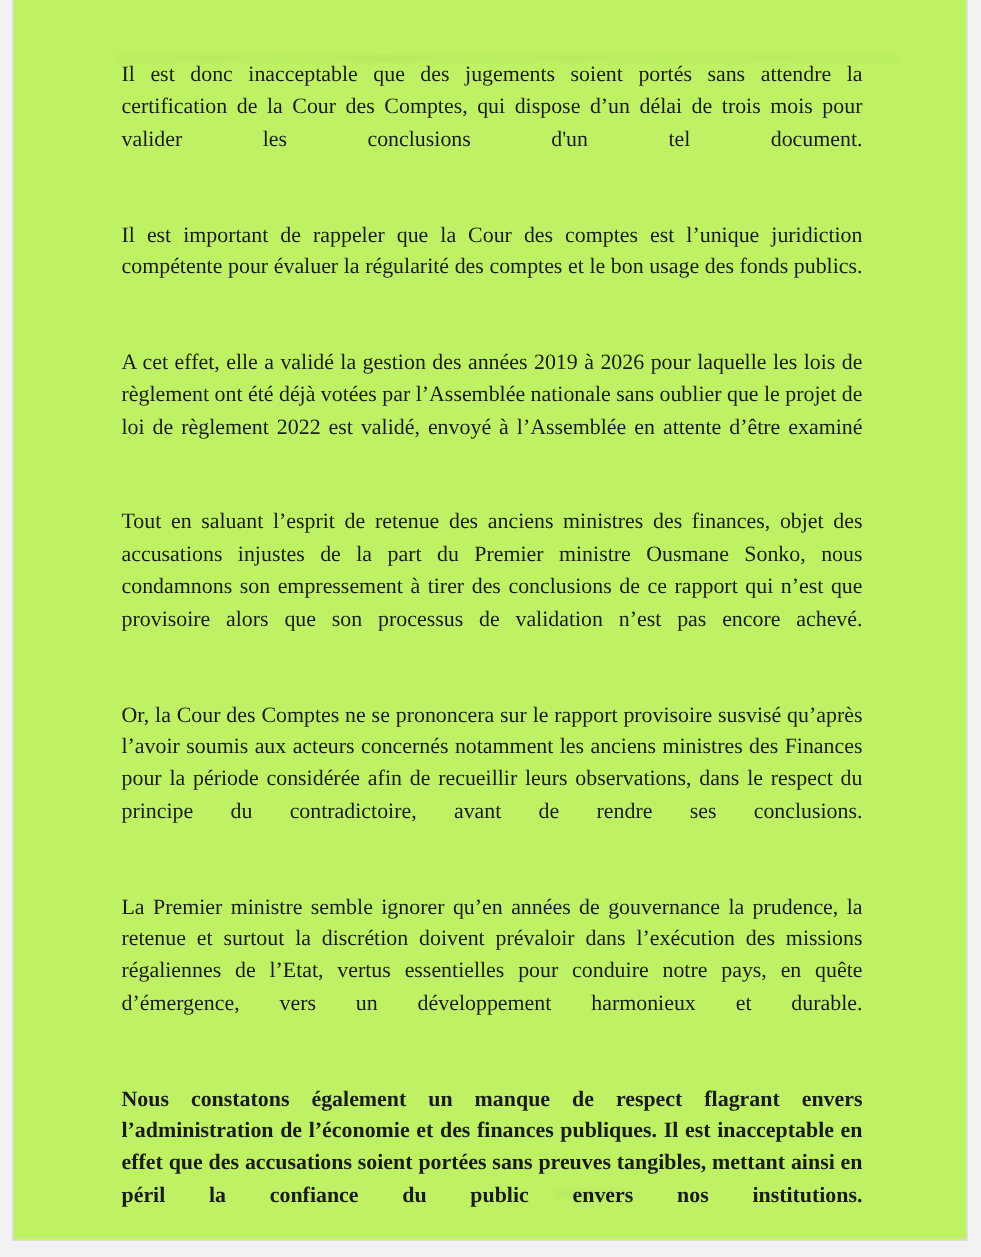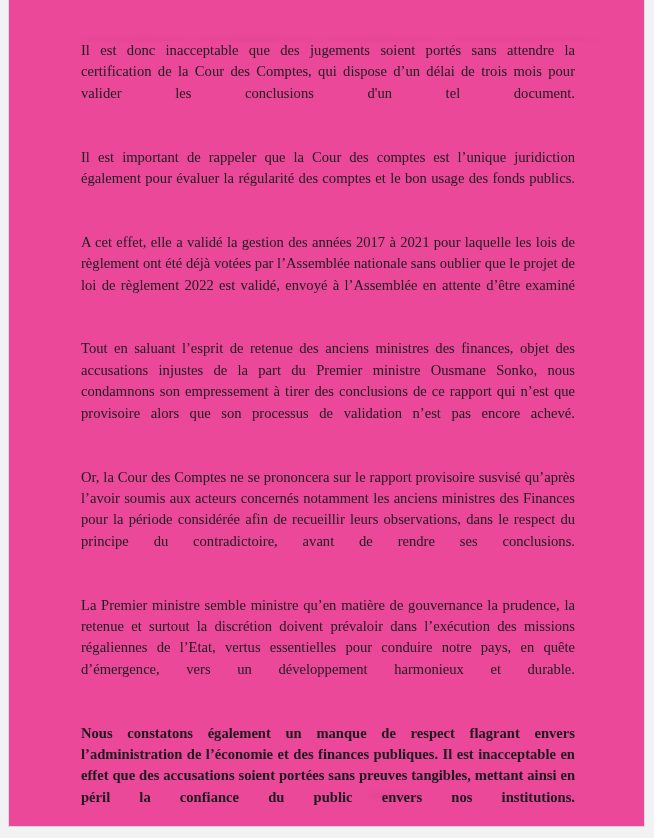--- a/index.html
+++ b/index.html
@@ -22,21 +22,21 @@
     height: 838px;
     background: #f2f2f4;
   }
 
   #page-sheet {
     position: absolute;
     left: 8px;
     top: 0px;
     width: 637px;
     height: 827px;
-    background: #ec4899;
+    background: #bef264;
     border-left: 1px solid #dcdce2;
     border-right: 1px solid #dcdce2;
     border-bottom: 1px solid #d8d8de;
     box-sizing: border-box;
     overflow: hidden;
   }
 
   
   #scan-ghost-row {
     position: absolute;
@@ -95,29 +95,29 @@
 <div id="scan-viewport">
 
   <div id="page-sheet">
 
     <div id="scan-ghost-row"></div>
 
     <div id="body-text">
 
       <p class="para">Il est donc inacceptable que des jugements soient portés sans attendre la certification de la Cour des Comptes, qui dispose d’un délai de trois mois pour valider les conclusions d'un tel document.</p>
 
-      <p class="para">Il est important de rappeler que la Cour des comptes est l’unique juridiction également pour évaluer la régularité des comptes et le bon usage des fonds publics.</p>
+      <p class="para">Il est important de rappeler que la Cour des comptes est l’unique juridiction compétente pour évaluer la régularité des comptes et le bon usage des fonds publics.</p>
 
-      <p class="para">A cet effet, elle a validé la gestion des années 2017 à 2021 pour laquelle les lois de règlement ont été déjà votées par l’Assemblée nationale sans oublier que le projet de loi de règlement 2022 est validé, envoyé à l’Assemblée en attente d’être examiné</p>
+      <p class="para">A cet effet, elle a validé la gestion des années 2019 à 2026 pour laquelle les lois de règlement ont été déjà votées par l’Assemblée nationale sans oublier que le projet de loi de règlement 2022 est validé, envoyé à l’Assemblée en attente d’être examiné</p>
 
       <p class="para">Tout en saluant l’esprit de retenue des anciens ministres des finances, objet des accusations injustes de la part du Premier ministre Ousmane Sonko, nous condamnons son empressement à tirer des conclusions de ce rapport qui n’est que provisoire alors que son processus de validation n’est pas encore achevé.</p>
 
       <p class="para">Or, la Cour des Comptes ne se prononcera sur le rapport provisoire susvisé qu’après l’avoir soumis aux acteurs concernés notamment les anciens ministres des Finances pour la période considérée afin de recueillir leurs observations, dans le respect du principe du contradictoire, avant de rendre ses conclusions.</p>
 
-      <p class="para">La Premier ministre semble ministre qu’en matière de gouvernance la prudence, la retenue et surtout la discrétion doivent prévaloir dans l’exécution des missions régaliennes de l’Etat, vertus essentielles pour conduire notre pays, en quête d’émergence, vers un développement harmonieux et durable.</p>
+      <p class="para">La Premier ministre semble ignorer qu’en années de gouvernance la prudence, la retenue et surtout la discrétion doivent prévaloir dans l’exécution des missions régaliennes de l’Etat, vertus essentielles pour conduire notre pays, en quête d’émergence, vers un développement harmonieux et durable.</p>
 
       <p class="para">Nous constatons également un manque de respect flagrant envers l’administration de l’économie et des finances publiques. Il est inacceptable en effet que des accusations soient portées sans preuves tangibles, mettant ainsi en péril la confiance du public envers nos institutions.</p>
 
     </div>
 
     <div id="scan-ghost-row-2"></div>
 
   </div>
 
 </div>

